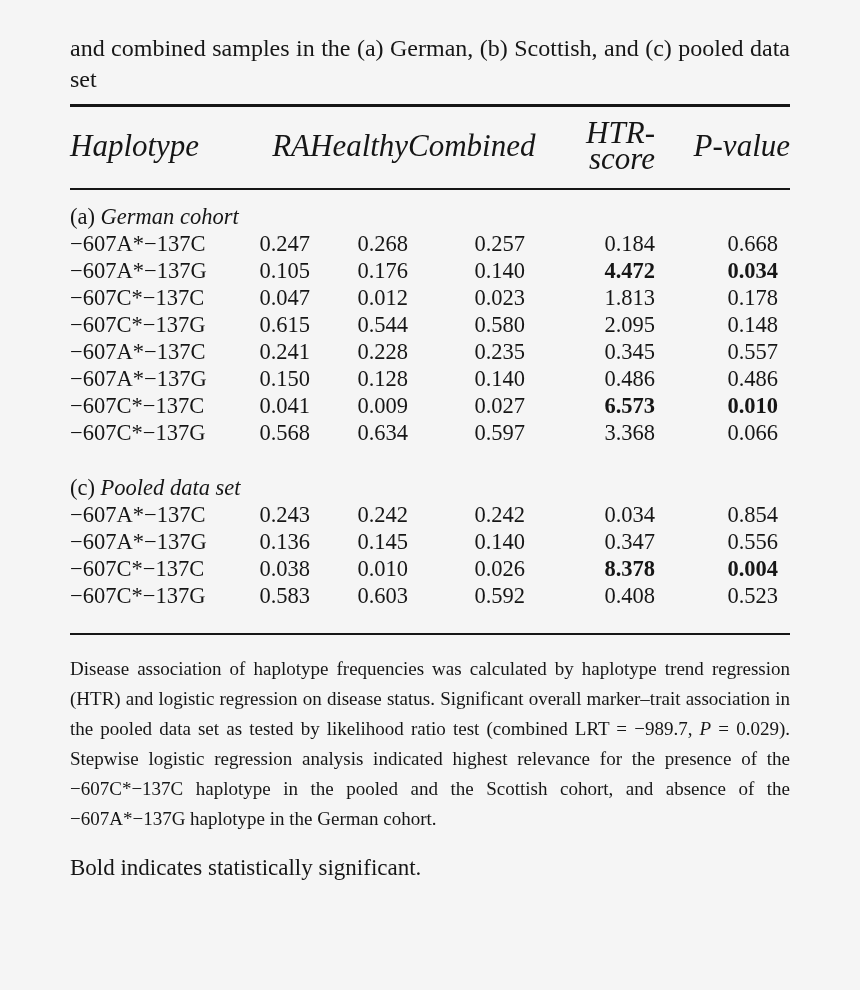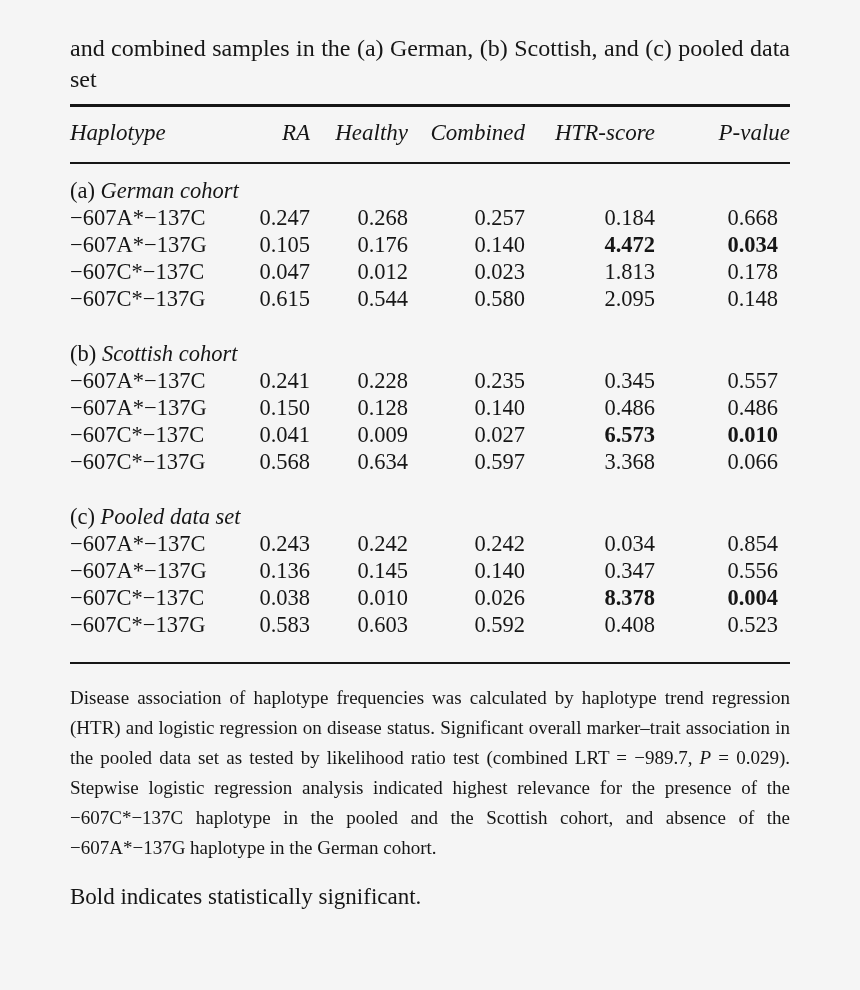--- a/index.html
+++ b/index.html
@@ -29,21 +29,21 @@
     background: #161616;
   }
   table.data {
     width: 720px;
     border-collapse: collapse;
     table-layout: fixed;
   }
   table.data th {
     font-style: italic;
     font-weight: normal;
-    font-size: 23px;
+    font-size: 31px;
     text-align: right;
     padding: 13px 0 16px 0;
     border-bottom: 2.5px solid #161616;
     line-height: 26px;
   }
   table.data th.hap { text-align: left; }
   table.data td {
     font-size: 22.5px;
     line-height: 27px;
     padding: 0;
@@ -136,26 +136,20 @@
         <td>−607C*−137G</td>
         <td class="num">0.615</td>
         <td class="num">0.544</td>
         <td class="num">0.580</td>
         <td class="num">2.095</td>
         <td class="num">0.148</td>
       </tr>
     </tbody>
 
     <tbody>
-      <tr class="section-title gap">
-        <td colspan="6">
-          <span>(b)</span>
-          <span class="stitle">Scottish cohort</span>
-        </td>
-      </tr>
       <tr>
         <td>−607A*−137C</td>
         <td class="num">0.241</td>
         <td class="num">0.228</td>
         <td class="num">0.235</td>
         <td class="num">0.345</td>
         <td class="num">0.557</td>
       </tr>
       <tr>
         <td>−607A*−137G</td>

